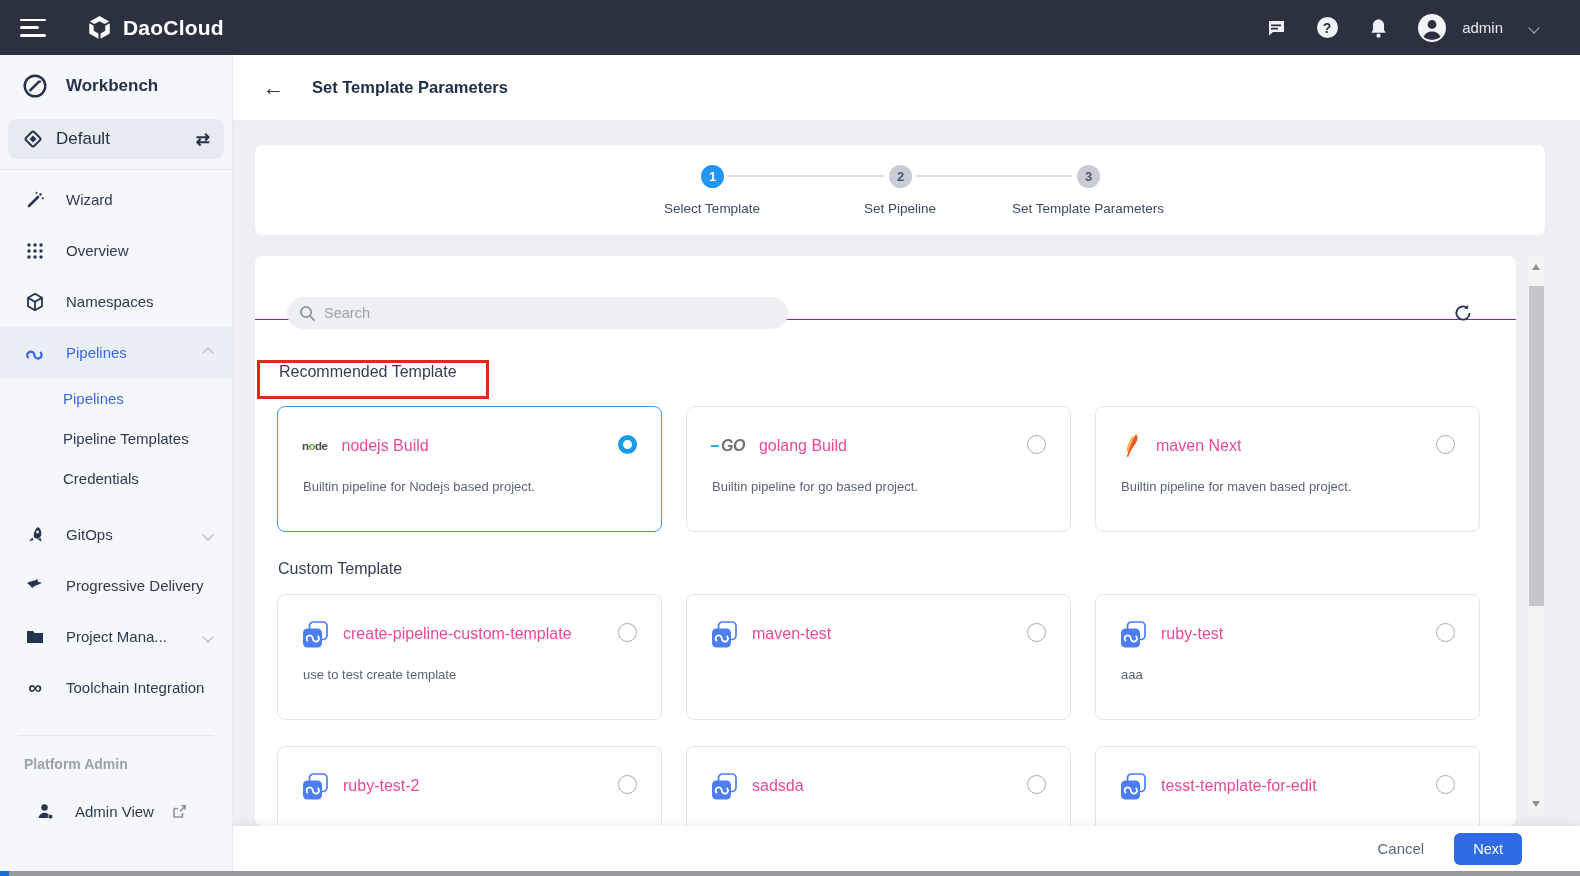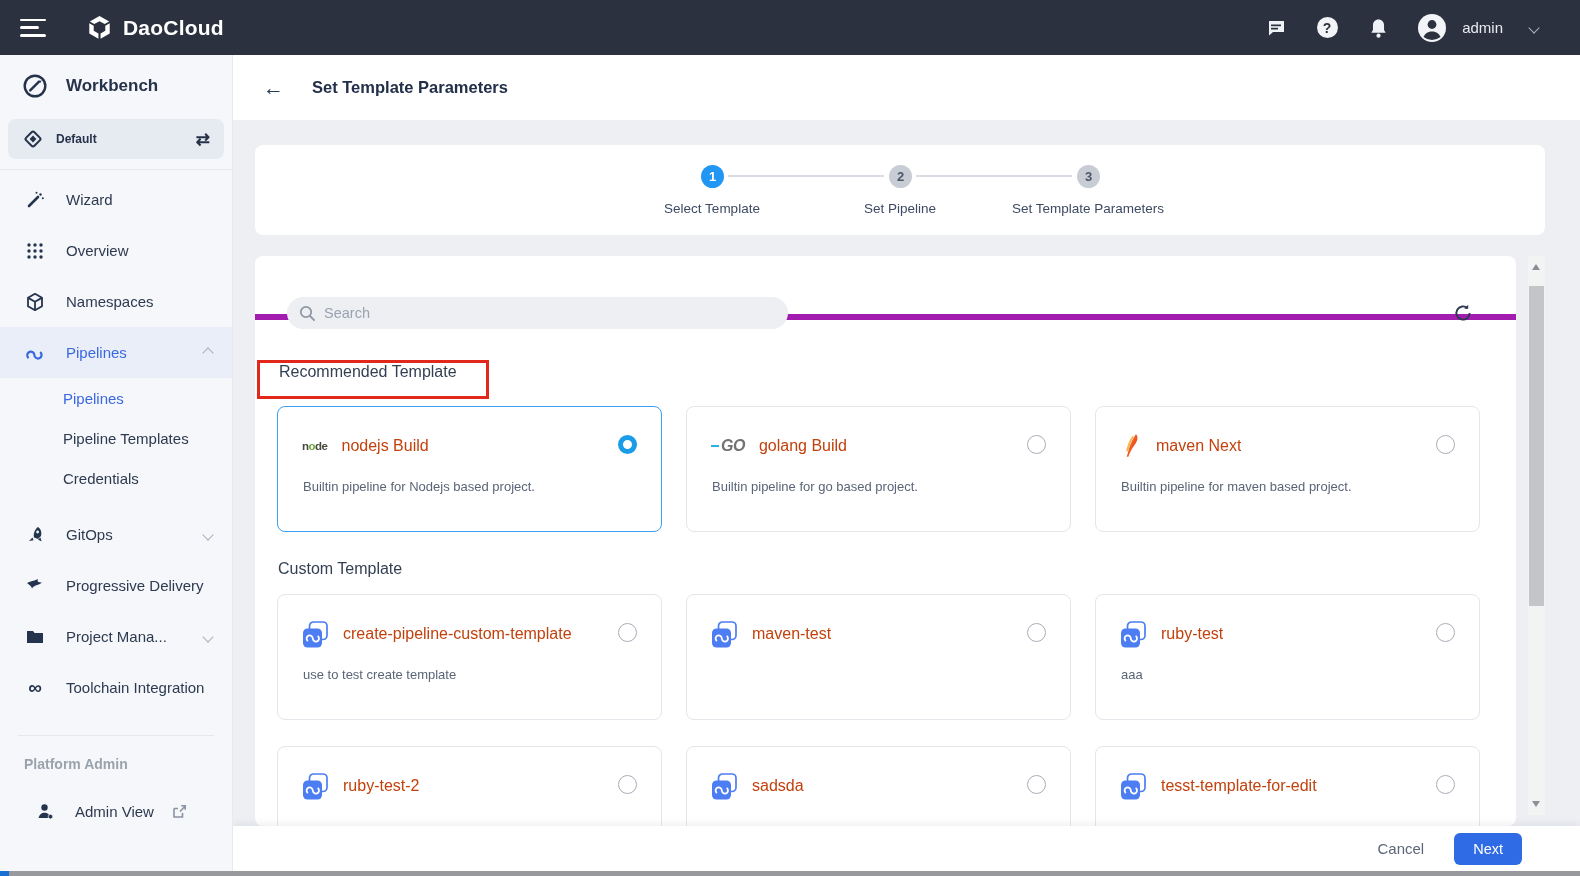--- a/index.html
+++ b/index.html
@@ -25,21 +25,21 @@
           transform:rotate(45deg); display:inline-block; }
   .chev.up { transform:rotate(-135deg); }
 
   
   .sidebar { position:absolute; left:0; top:55px; width:233px; height:821px; background:#f5f7fa;
              border-right:1px solid #e7e9ee; z-index:20; }
   .wb-row { height:62px; display:flex; align-items:center; gap:18px; padding-left:22px; }
   .wb-label { font-size:17px; font-weight:bold; color:#25324a; }
   .ctx-row { margin:2px 8px 10px 8px; height:40px; background:#e6eaf1; border-radius:8px;
              display:flex; align-items:center; padding:0 14px; gap:12px; cursor:pointer; }
-  .ctx-label { font-size:12px; font-weight:bold; color:#25324a; flex:1; }
+  .ctx-label { font-size:17px; font-weight:normal; color:#25324a; flex:1; }
   .side-divider { height:1px; background:#e4e7ec; margin:0 0 4px 0; }
   .nav-item { height:51px; display:flex; align-items:center; gap:20px; padding:0 20px 0 24px; cursor:pointer; }
   .nav-item .lbl { font-size:15px; color:#2d3a50; flex:1; }
   .nav-item.active { background:#e9eef9; }
   .nav-item.active .lbl { color:#3a68e0; }
   .sub-item { height:40px; display:flex; align-items:center; padding-left:63px; cursor:pointer; }
   .sub-item .lbl { font-size:15px; color:#2d3a50; }
   .sub-item.active .lbl { color:#3a68e0; }
   .plat-divider { height:1px; background:#e4e7ec; margin:22px 18px 0 18px; }
   .plat-label { padding:20px 0 0 24px; font-size:14px; font-weight:bold; color:#9aa2ae; }
@@ -60,38 +60,38 @@
   .step-circle { position:absolute; top:20px; width:23px; height:23px; border-radius:50%;
                  display:flex; align-items:center; justify-content:center; font-size:13px; font-weight:bold;
                  background:#c7ccd5; color:#4c5668; }
   .step-circle.active { background:#2196f3; color:#ffffff; }
   .step-line { position:absolute; top:30px; height:2px; background:#d9dde3; }
   .step-label { position:absolute; top:56px; font-size:13.5px; color:#3d4a63; transform:translateX(-50%); white-space:nowrap; }
 
   
   .content { position:absolute; left:255px; top:256px; width:1261px; height:570px; background:#ffffff;
              border-radius:8px; overflow:hidden; z-index:5; }
-  .search-row { position:absolute; left:0; top:0; width:100%; height:64px; border-bottom:6px solid #a21caf; }
+  .search-row { position:absolute; left:0; top:0; width:100%; height:64px; border-bottom:1px solid #a21caf; }
   .search-pill { position:absolute; left:32px; top:41px; width:501px; height:32px; background:#edeff3;
                  border-radius:16px; display:flex; align-items:center; padding:0 12px; gap:8px; }
   .search-pill input { border:none; outline:none; background:transparent; font-size:14.5px; color:#333;
                        width:100%; font-family:"Liberation Sans", sans-serif; }
   .search-pill input::placeholder { color:#9aa3af; }
   .refresh-btn { position:absolute; right:40px; top:44px; width:26px; height:26px; cursor:pointer;
                  display:flex; align-items:center; justify-content:center; color:#2c3950; }
   .annotation-box { position:absolute; left:2px; top:104px; width:232px; height:39px;
                     border:3px solid #e2271b; display:flex; align-items:flex-start; }
   .rec-title { padding-left:19px; font-size:16px; color:#333f52; }
   .custom-title { position:absolute; left:23px; top:304px; font-size:16px; color:#333f52; }
 
   .card { position:absolute; width:385px; height:126px; background:#ffffff; border:1px solid #e3e6ea;
           border-radius:8px; cursor:pointer; }
   .card.sel { border:1px solid #3ba0f2; }
   .card .c-head { position:absolute; left:24px; top:24px; right:24px; height:30px; display:flex; align-items:center; gap:14px; }
-  .card .c-title { font-size:16px; color:#c2410c; white-space:nowrap; overflow:hidden; }
+  .card .c-title { font-size:16px; color:#ec4899; white-space:nowrap; overflow:hidden; }
   .card .c-desc { position:absolute; left:25px; top:72px; right:24px; font-size:13px; color:#5a6577; }
   .radio { position:absolute; right:24px; top:28px; width:19px; height:19px; border-radius:50%;
            border:1.6px solid #a8aeb8; background:#fff; }
   .radio.sel { border:5.5px solid #1b9ce8; }
 
   .logo-node { font-size:11.5px; font-weight:bold; letter-spacing:-0.5px; color:#464a3f; }
   .logo-node .g { color:#6fa83c; }
   .logo-go { font-size:16px; font-weight:bold; font-style:italic; color:#737373; letter-spacing:-0.5px; }
   .logo-go::before { content:""; display:inline-block; width:8px; height:2px; background:#27b2e2; margin-right:2px; vertical-align:4px; }
 

